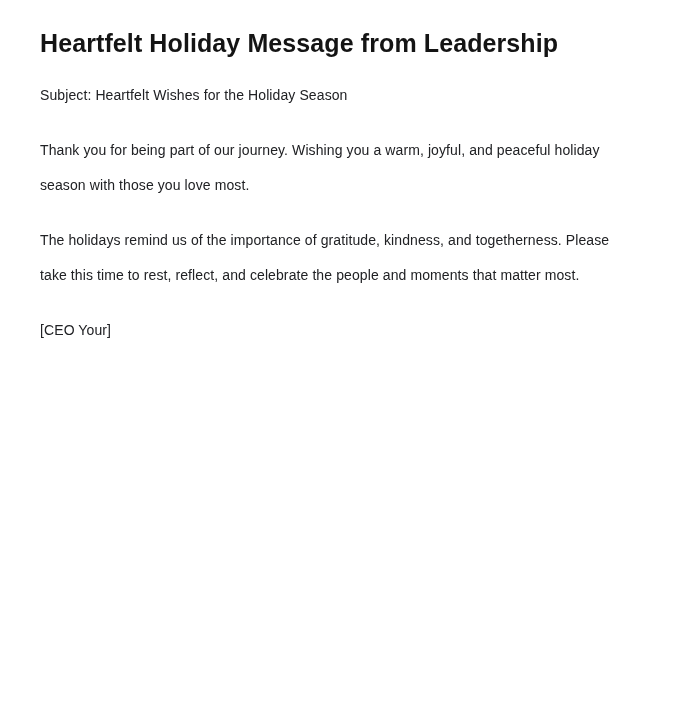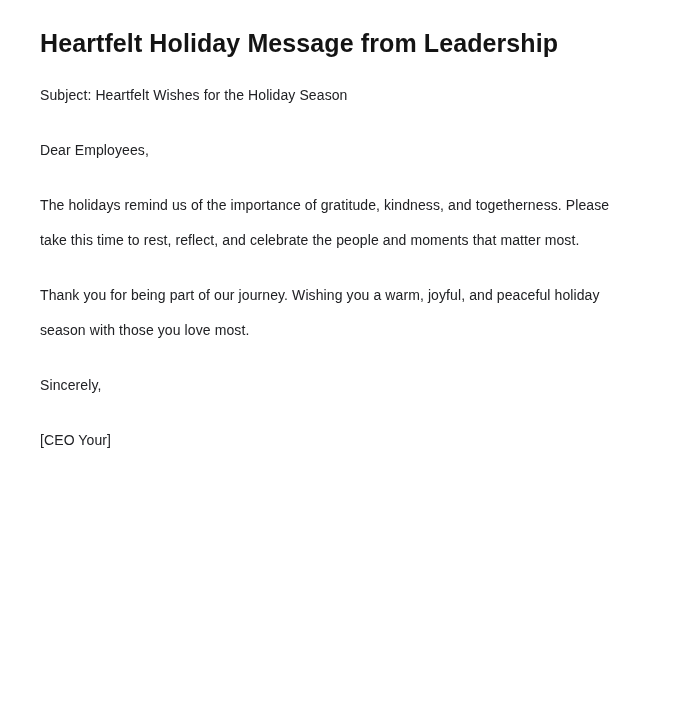--- a/index.html
+++ b/index.html
@@ -40,23 +40,21 @@
   }
 </style>
 </head>
 <body>
 
 <div class="page">
   <h1 class="doc-title">Heartfelt Holiday Message from Leadership</h1>
 
   <p class="doc-par">Subject: Heartfelt Wishes for the Holiday Season</p>
 
-  <p class="doc-par">Dear Employees,</p>
 
+
+  <p class="doc-par">Thank you for being part of our journey. Wishing you a warm, joyful, and peaceful holiday season with those you love most.</p>
 
   <p class="doc-par">The holidays remind us of the importance of gratitude, kindness, and togetherness. Please take this time to rest, reflect, and celebrate the people and moments that matter most.</p>
 
-  <p class="doc-par">Thank you for being part of our journey. Wishing you a warm, joyful, and peaceful holiday season with those you love most.</p>
-
-  <p class="doc-par">Sincerely,</p>
 
   <p class="doc-par">[CEO Your]</p>
 </div>
 
 </body></html>

